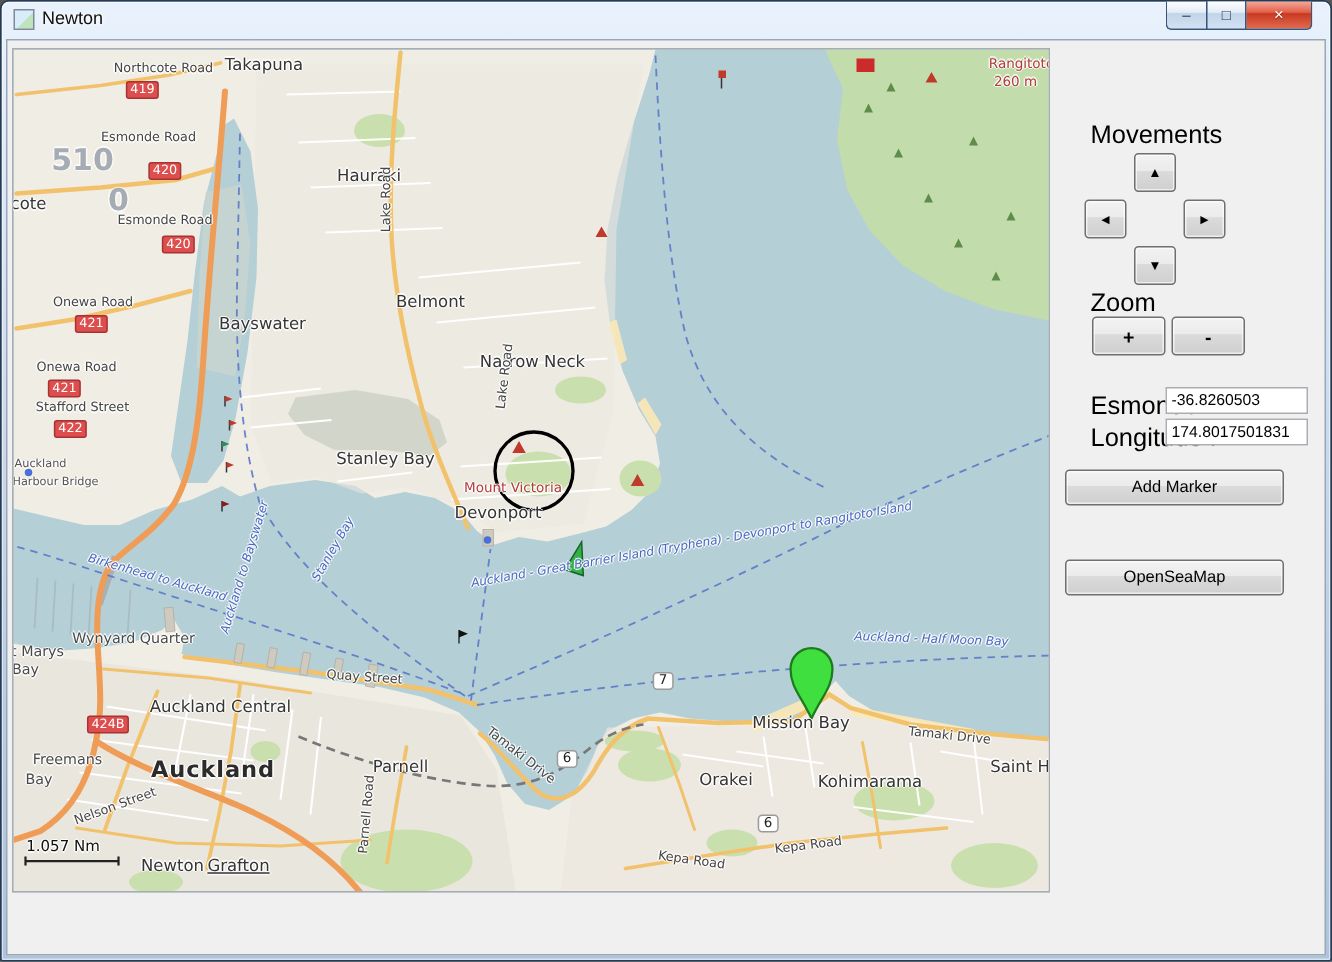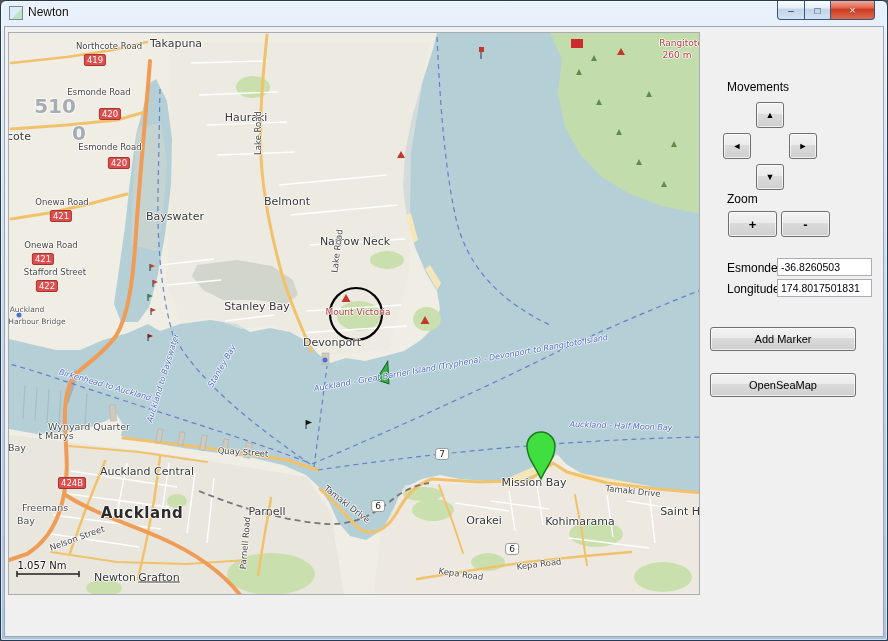--- a/index.html
+++ b/index.html
@@ -36,21 +36,21 @@
   .ferry{font-size:8px;font-style:italic;color:#4a68c4;}
   .red{font-size:9px;color:#b33c3c;}
   .badge{font-size:8.5px;color:#fff;background:#dd4f4f;border:1px solid #a83232;border-radius:2px;
          padding:0 2px;text-shadow:none;}
   .shield{font-size:9px;color:#222;background:#fff;border:1px solid #9a9a9a;border-radius:3px;
           padding:0 3px;text-shadow:none;}
   .gray-lg{font-size:20px;font-weight:bold;color:#98a1ac;opacity:.85;}
   .tiny{font-size:7.5px;color:#555;}
   .scale{font-size:10px;color:#111;}
   
-  .side-label{position:absolute;font-size:12px;color:#000;padding-left:20px;}
+  .side-label{position:absolute;font-size:17px;color:#000;padding-left:20px;}
   .win-btn{position:absolute;border:1px solid #707070;border-radius:3px;cursor:default;
            background:linear-gradient(#f2f2f2,#ebebeb 45%,#dbdbdb 46%,#cfcfcf);
            box-shadow:inset 0 0 0 1px rgba(255,255,255,.65);
            display:flex;align-items:center;justify-content:center;font-size:11px;color:#000;}
   .arrow-btn{width:28px;height:26px;font-size:9px;}
   .zoom-btn{width:49px;height:26px;font-size:13px;font-weight:bold;}
   .cmd-btn{width:146px;height:24px;}
   .coord-input{position:absolute;width:95px;height:18px;border:1px solid #abadb3;background:#fff;
                font-family:"Liberation Sans",sans-serif;font-size:10.5px;padding:1px 3px;color:#000;}
 </style>
@@ -195,26 +195,26 @@
       </g>
     </svg>
     <div class="label-layer">
         <div class="maplbl place" style="left: 167px; top: 10px; transform: translate(-50%, -50%);">Takapuna</div>
         <div class="maplbl place" style="left: 237px; top: 84px; transform: translate(-50%, -50%);">Hauraki</div>
         <div class="maplbl place" style="left: 278px; top: 168px; transform: translate(-50%, -50%);">Belmont</div>
         <div class="maplbl place" style="left: 346px; top: 208px; transform: translate(-50%, -50%);">Narrow Neck</div>
         <div class="maplbl place" style="left: 166px; top: 183px; transform: translate(-50%, -50%);">Bayswater</div>
         <div class="maplbl place" style="left: 248px; top: 273px; transform: translate(-50%, -50%);">Stanley Bay</div>
         <div class="maplbl place" style="left: 323px; top: 309px; transform: translate(-50%, -50%);">Devonport</div>
-        <div class="maplbl red" style="left: 333px; top: 279px; transform: translate(-50%, -50%); margin-left: 16px;">Mount Victoria</div>
+        <div class="maplbl red" style="left: 333px; top: 293px; transform: translate(-50%, -50%);">Mount Victoria</div>
         <div class="maplbl red" style="left: 672px; top: 10px; transform: translate(-50%, -50%);">Rangitoto</div>
         <div class="maplbl red" style="left: 668px; top: 22px; transform: translate(-50%, -50%);">260 m</div>
         <div class="maplbl place" style="left: 10px; top: 103px; transform: translate(-50%, -50%);">cote</div>
         <div class="maplbl place-sm" style="left: 80px; top: 393px; transform: translate(-50%, -50%);">Wynyard Quarter</div>
-        <div class="maplbl place-sm" style="left: 16px; top: 402px; transform: translate(-50%, -50%); margin-left: 31px;">t Marys</div>
+        <div class="maplbl place-sm" style="left: 16px; top: 402px; transform: translate(-50%, -50%);">t Marys</div>
         <div class="maplbl place-sm" style="left: 8px; top: 414px; transform: translate(-50%, -50%);">Bay</div>
         <div class="maplbl place" style="left: 138px; top: 438px; transform: translate(-50%, -50%);">Auckland Central</div>
         <div class="maplbl place-lg" style="left: 133px; top: 480px; transform: translate(-50%, -50%);">Auckland</div>
         <div class="maplbl place-sm" style="left: 36px; top: 474px; transform: translate(-50%, -50%);">Freemans</div>
         <div class="maplbl place-sm" style="left: 17px; top: 487px; transform: translate(-50%, -50%);">Bay</div>
         <div class="maplbl place" style="left: 258px; top: 478px; transform: translate(-50%, -50%);">Parnell</div>
         <div class="maplbl place" style="left: 106px; top: 544px; transform: translate(-50%, -50%);">Newton</div>
         <div class="maplbl place" style="left: 150px; top: 544px; transform: translate(-50%, -50%); text-decoration: underline;">Grafton</div>
         <div class="maplbl place" style="left: 525px; top: 449px; transform: translate(-50%, -50%);">Mission Bay</div>
         <div class="maplbl place" style="left: 475px; top: 487px; transform: translate(-50%, -50%);">Orakei</div>
@@ -278,15 +278,15 @@
     </div>
   <div class="win-btn zoom-btn" style="left:781px;top:211px;">
       <span>-</span>
     </div>
 
   <span class="side-label" style="left:707px;top:261px;">Esmonde :</span>
   <input class="coord-input" style="left: 777px; top: 258px;" value="-36.8260503">
   <span class="side-label" style="left:707px;top:282px;">Longitude :</span>
   <input class="coord-input" style="left: 777px; top: 279px;" value="174.8017501831">
 
-  <div class="win-btn cmd-btn" style="left:710px;top:327px;">Add Marker</div>
+  <div class="win-btn cmd-btn" style="left:710px;top:313px;">Add Marker</div>
   <div class="win-btn cmd-btn" style="left:710px;top:373px;">OpenSeaMap</div>
 </div>
 
 </body></html>

